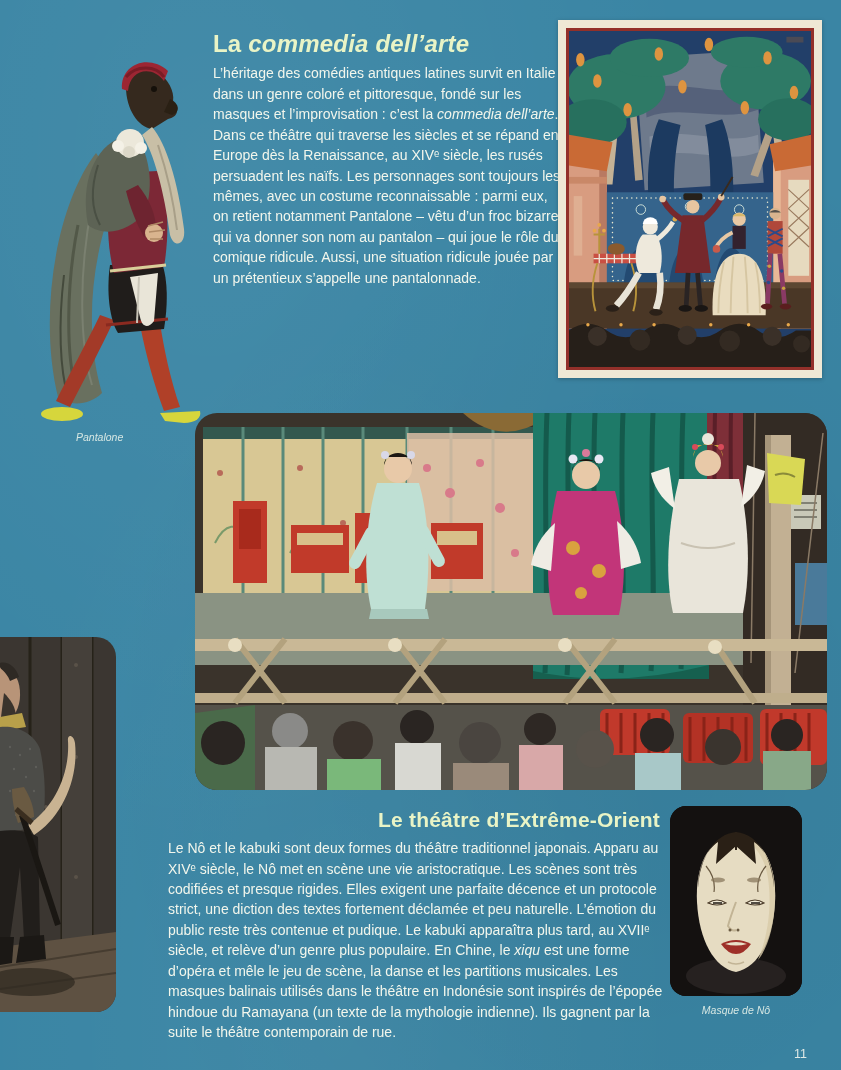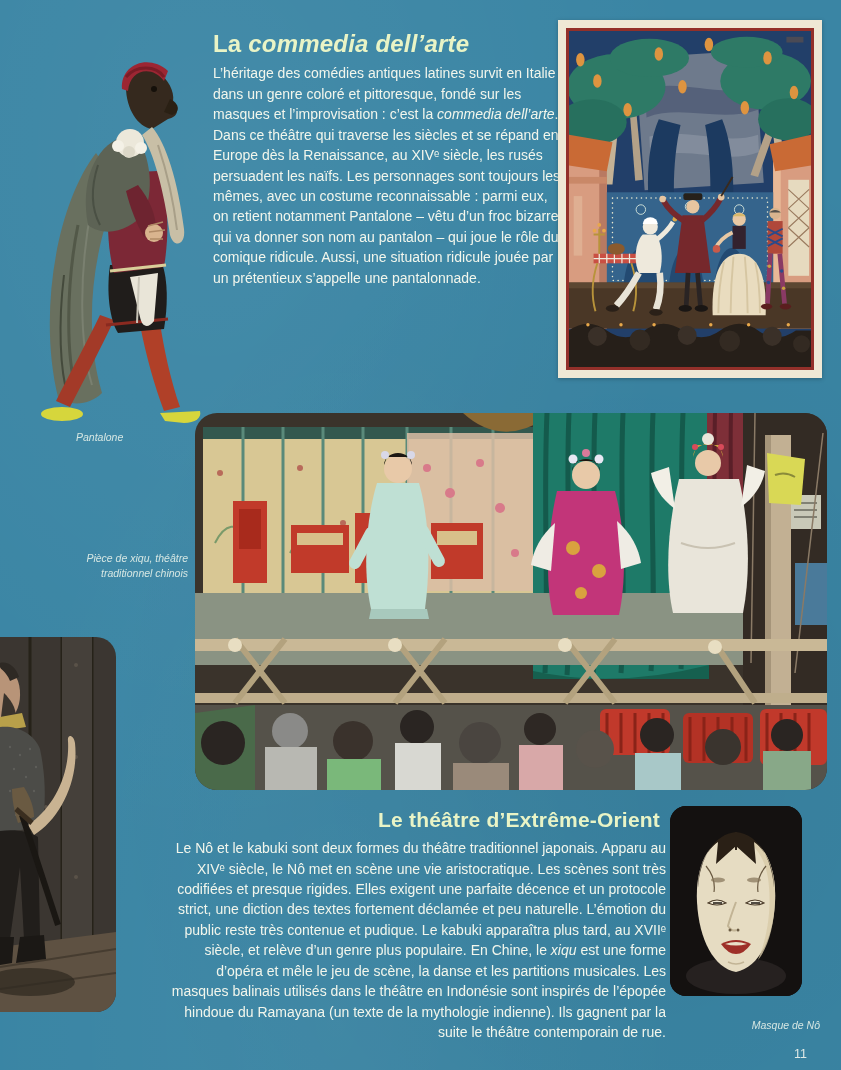--- a/index.html
+++ b/index.html
@@ -14,26 +14,26 @@
   }
   .abs{position:absolute;}
   .it{font-style:italic;}
 
   
   .h1{font-size:24px;font-weight:600;color:var(--heading,#e9f4c6);letter-spacing:0.2px;line-height:1.1;}
   .h2{font-size:21px;font-weight:600;color:var(--heading,#e9f4c6);letter-spacing:0.2px;line-height:1.1;text-align:right;padding-right:6px;}
 
   
   .copy{font-size:14px;line-height:1.46;color:var(--body-text,#f2f6ec);}
-  .copy-center{text-align:right;}
+  .copy-center{text-align:left;}
 
   
   .caption{font-size:10.5px;line-height:1.42;font-style:italic;color:var(--caption-text,#d6e7e3);}
   .cap-right{text-align:right;}
-  .cap-center{text-align:right;margin-top:15px;}
+  .cap-center{text-align:center;}
 
   
   .art-frame{background:#efe8d5;padding:8px;box-shadow:0 1px 4px rgba(0,0,0,0.25);}
   .art-inner{border:3px solid #93302a;height:100%;box-sizing:border-box;}
   .art-inner svg{display:block;width:100%;height:100%;}
 
   .photo{overflow:hidden;}
   .photo svg{display:block;width:100%;height:100%;}
   .xiqu{border-radius:22px;}
   .knight{border-radius:0 20px 20px 0;}
@@ -345,21 +345,20 @@
         <rect x="324" y="332" width="44" height="45" fill="#d8a8a8"></rect>
         <circle cx="400" cy="336" r="19" fill="#58524a"></circle>
         <circle cx="462" cy="322" r="17" fill="#2a2522"></circle>
         <rect x="440" y="340" width="46" height="37" fill="#a8c8c8"></rect>
         <circle cx="528" cy="334" r="18" fill="#3a342e"></circle>
         <circle cx="592" cy="322" r="16" fill="#2a2522"></circle>
         <rect x="568" y="338" width="48" height="39" fill="#88a888"></rect>
       </g>
     </svg>
   </div>
-  <div class="abs caption cap-right" style="left:40px;top:551px;width:148px;"><span>Pièce de </span><span class="it">xiqu</span><span>, théâtre traditionnel chinois</span></div>
 
   <div class="abs photo knight" style="left:0;top:637px;width:116px;height:375px;">
     <svg viewBox="0 0 116 375" preserveAspectRatio="none">
       <rect width="116" height="375" fill="#3b3631"></rect>
       <path d="M30,0 L30,310 M62,0 L62,310 M92,0 L92,310" stroke="#262219" stroke-width="3"></path>
       <rect x="62" y="0" width="30" height="310" fill="#45403a"></rect>
       <circle cx="76" cy="28" r="2" fill="#5a5248"></circle>
         <circle cx="76" cy="120" r="2" fill="#5a5248"></circle>
       <circle cx="46" cy="170" r="2" fill="#5a5248"></circle>
         <circle cx="76" cy="240" r="2" fill="#5a5248"></circle>

